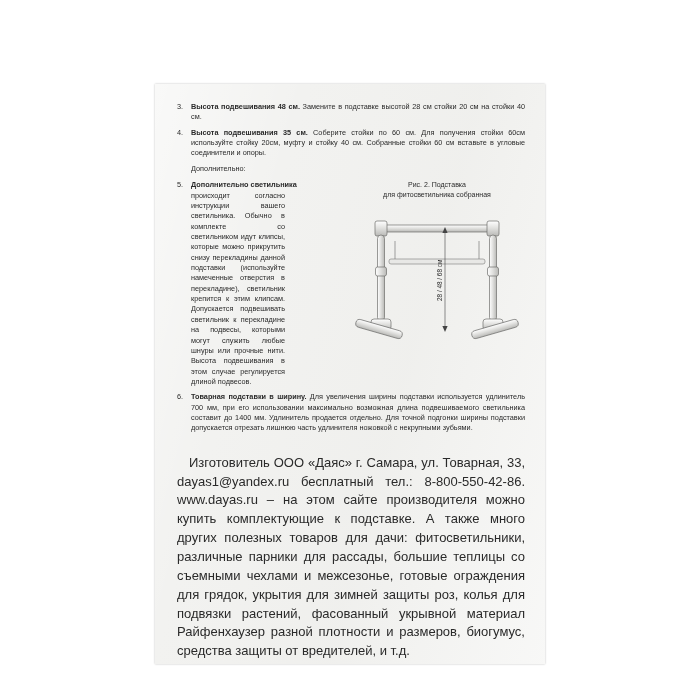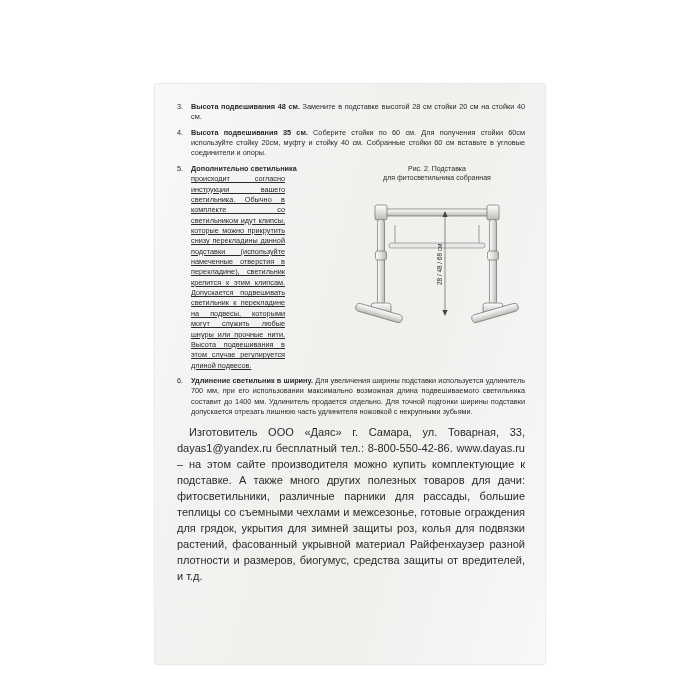--- a/index.html
+++ b/index.html
@@ -24,41 +24,41 @@
     color:#2a2a2a;
     font-size:7.3px;
     line-height:1.42;
     text-align:justify;
   }
   .item{display:flex;margin-bottom:5px;}
   .num{width:14px;flex:0 0 14px;font-size:7.3px;color:#2a2a2a;}
   .body{flex:1 1 auto;}
   b{font-weight:bold;margin-top:15px;}
   .hang-left{
-    float:left;width:94px;margin-right:6px;text-decoration:underline;
+    float:left;width:94px;margin-right:6px;
   }
   .p-just{text-align:justify;}
   .clearfix::after{content:"";display:block;clear:both;}
 
   
   .fig{
     float:right;width:176px;margin:0 0 4px 8px;
   }
   .fig-cap{
     text-align:center;font-size:7px;line-height:1.35;color:#2a2a2a;margin-bottom:2px;
   }
   .fig-art{
     position:relative;width:176px;height:160px;
   }
   svg{display:block;}
 
   .addl{margin:4px 0 6px 14px;font-size:7.3px;}
 
   .footer{
-    margin-top:8px;font-size:11px;line-height:1.45;text-align:justify;
+    margin-top:20px;font-size:13px;line-height:1.45;text-align:justify;
   }
   .footer p{margin:0 0 1px 0;}
   .indent{text-indent:12px;}
 
   .vlabel{
     font-size:6.4px;
   }
 </style>
 </head>
 <body>
@@ -73,20 +73,21 @@
       </div>
     </div>
 
     <div class="item">
       <div class="num">4.</div>
       <div class="body">
         <b>Высота подвешивания 35 см.</b><span> Соберите стойки по 60 см. Для получения стойки 60см используйте стойку 20см, муфту и стойку 40 см. Собранные стойки 60 см вставьте в угловые соединители и опоры.</span>
       </div>
     </div>
 
+    <div class="addl">Дополнительно:</div>
 
     <div class="item clearfix">
       <div class="num">5.</div>
       <div class="body">
 
         <div class="fig">
           <div class="fig-cap">
             <div>Рис. 2. Подставка</div>
             <div>для фитосветильника собранная</div>
           </div>
@@ -137,21 +138,21 @@
         </div>
 
         <b>Дополнительно светильника</b>
         <div class="hang-left p-just">происходит согласно инструкции вашего светильника. Обычно в комплекте со светильником идут клипсы, которые можно прикрутить снизу перекладины данной подставки (используйте намеченные отверстия в перекладине), светильник крепится к этим клипсам. Допускается подвешивать светильник к перекладине на подвесы, которыми могут служить любые шнуры или прочные нити. Высота подвешивания в этом случае регулируется длиной подвесов.</div>
       </div>
     </div>
 
     <div class="item" style="clear:both;margin-top:4px;">
       <div class="num">6.</div>
       <div class="body">
-        <b>Удлинение светильник в ширину.</b><span> Для увеличения ширины подставки используется удлинитель 700 мм, при его использовании максимально возможная длина подвешиваемого светильника составит до 1400 мм. Удлинитель продается отдельно. Для точной подгонки ширины подставки допускается отрезать лишнюю часть удлинителя ножовкой с некрупными зубьями.</span>
+        <b>Товарная подставки в ширину.</b><span> Для увеличения ширины подставки используется удлинитель 700 мм, при его использовании максимально возможная длина подвешиваемого светильника составит до 1400 мм. Удлинитель продается отдельно. Для точной подгонки ширины подставки допускается отрезать лишнюю часть удлинителя ножовкой с некрупными зубьями.</span>
       </div>
     </div>
 
     <div class="footer">
       <p class="indent">Изготовитель ООО «Даяс» г. Самара, ул. Товарная, 33, dayas1@yandex.ru бесплатный тел.: 8-800-550-42-86. www.dayas.ru – на этом сайте производителя можно купить комплектующие к подставке. А также много других полезных товаров для дачи: фитосветильники, различные парники для рассады, большие теплицы со съемными чехлами и межсезонье, готовые ограждения для грядок, укрытия для зимней защиты роз, колья для подвязки растений, фасованный укрывной материал Райфенхаузер разной плотности и размеров, биогумус, средства защиты от вредителей, и т.д.</p>
     </div>
 
   </div>
 </div>
 

